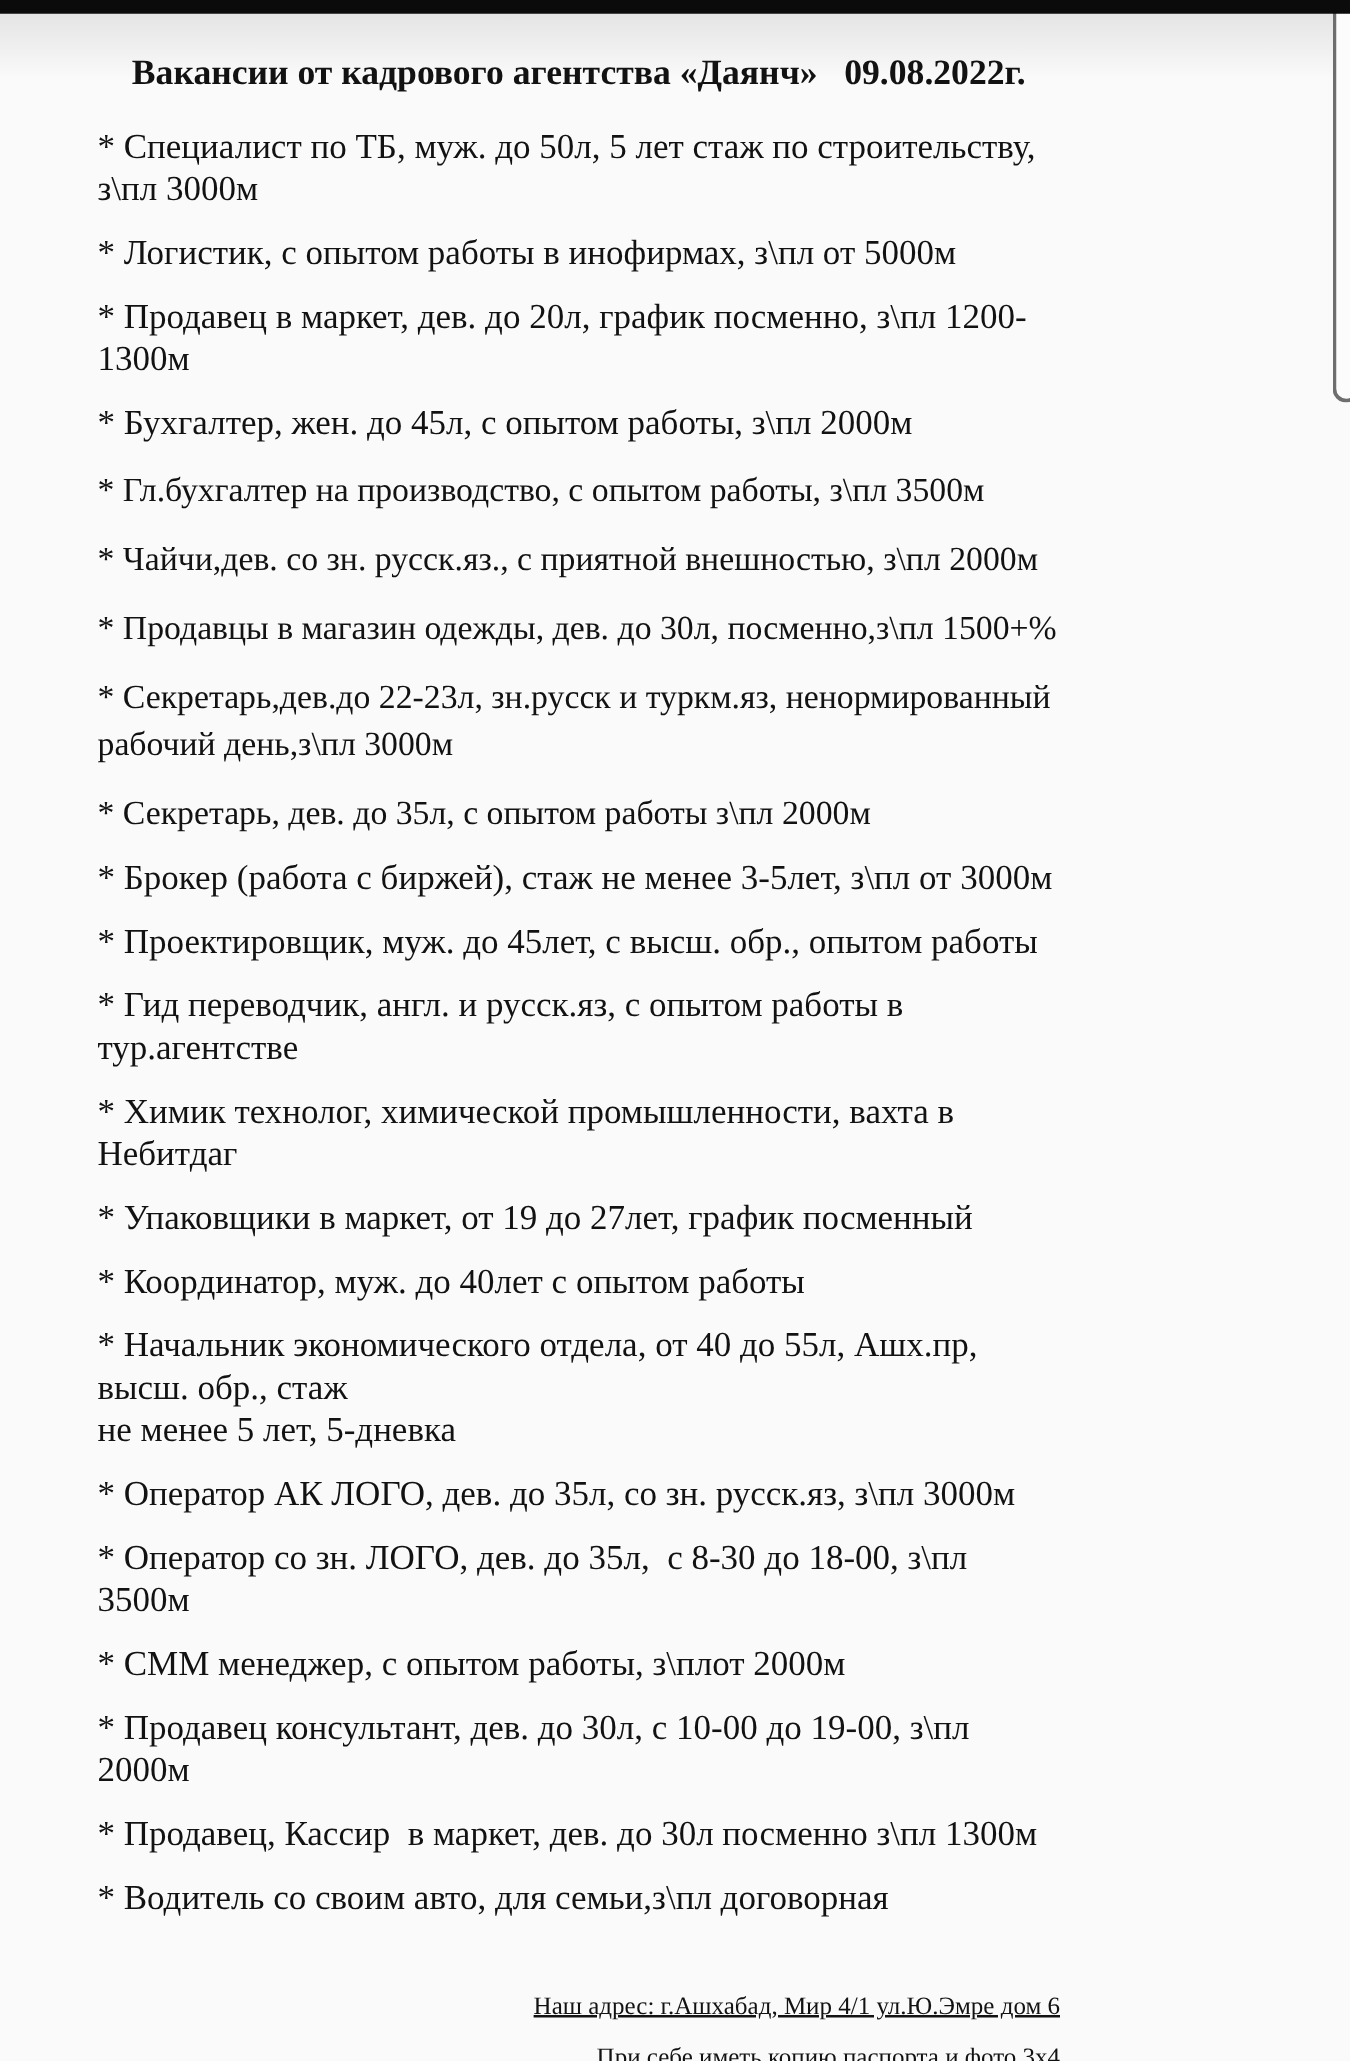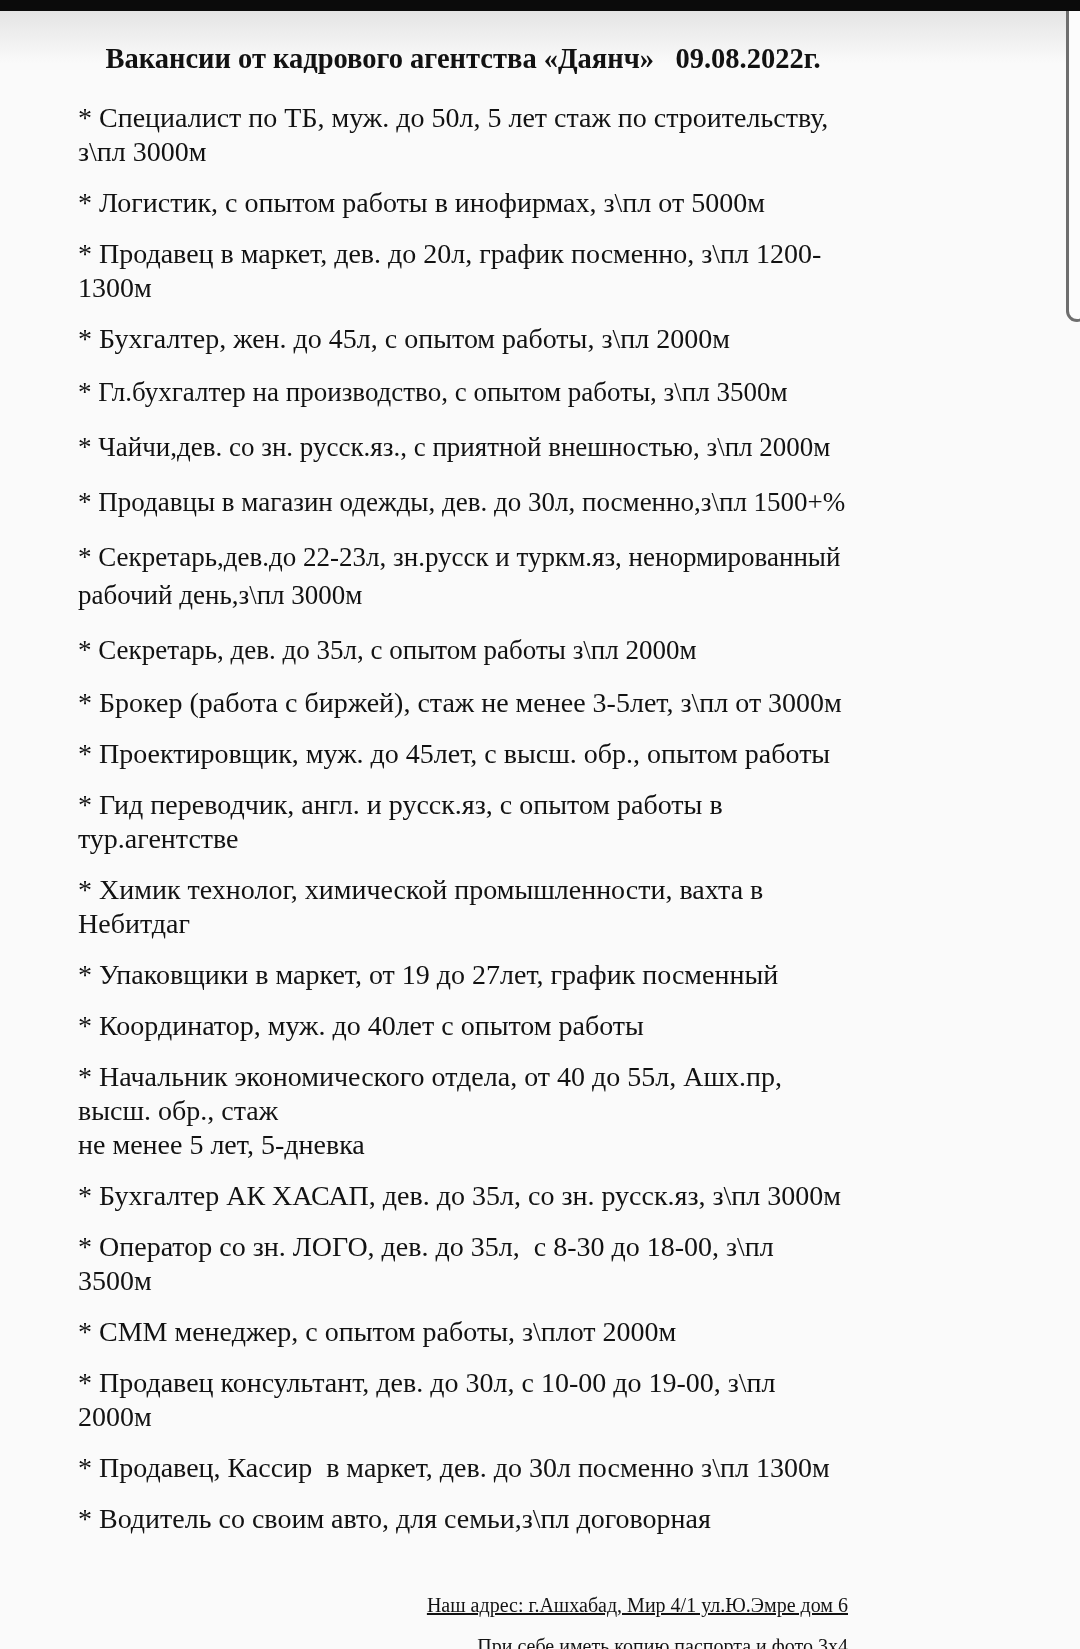--- a/index.html
+++ b/index.html
@@ -111,21 +111,21 @@
 рабочий день,з\пл 3000м</p>
       <p class="vacancy large">* Секретарь, дев. до 35л, с опытом работы з\пл 2000м</p>
       <p class="vacancy">* Брокер (работа с биржей), стаж не менее 3-5лет, з\пл от 3000м</p>
       <p class="vacancy">* Проектировщик, муж. до 45лет, с высш. обр., опытом работы</p>
       <p class="vacancy">* Гид переводчик, англ. и русск.яз, с опытом работы в тур.агентстве</p>
       <p class="vacancy">* Химик технолог, химической промышленности, вахта в Небитдаг</p>
       <p class="vacancy">* Упаковщики в маркет, от 19 до 27лет, график посменный</p>
       <p class="vacancy">* Координатор, муж. до 40лет с опытом работы</p>
       <p class="vacancy">* Начальник экономического отдела, от 40 до 55л, Ашх.пр, высш. обр., стаж
 не менее 5 лет, 5-дневка</p>
-      <p class="vacancy">* Бухгалтер АК ХАСАП, дев. до 35л, со зн. русск.яз, з\пл 3000м</p>
+      <p class="vacancy">* Оператор АК ЛОГО, дев. до 35л, со зн. русск.яз, з\пл 3000м</p>
       <p class="vacancy">* Оператор со зн. ЛОГО, дев. до 35л,  с 8-30 до 18-00, з\пл 3500м</p>
       <p class="vacancy">* СММ менеджер, с опытом работы, з\плот 2000м</p>
       <p class="vacancy">* Продавец консультант, дев. до 30л, с 10-00 до 19-00, з\пл 2000м</p>
       <p class="vacancy">* Продавец, Кассир  в маркет, дев. до 30л посменно з\пл 1300м</p>
       <p class="vacancy">* Водитель со своим авто, для семьи,з\пл договорная</p>
     </div>
 
   <div class="footer">
     <p class="footer-line">Наш адрес: г.Ашхабад, Мир 4/1 ул.Ю.Эмре дом 6</p>
     <p class="footer-line">При себе иметь копию паспорта и фото 3х4</p>

